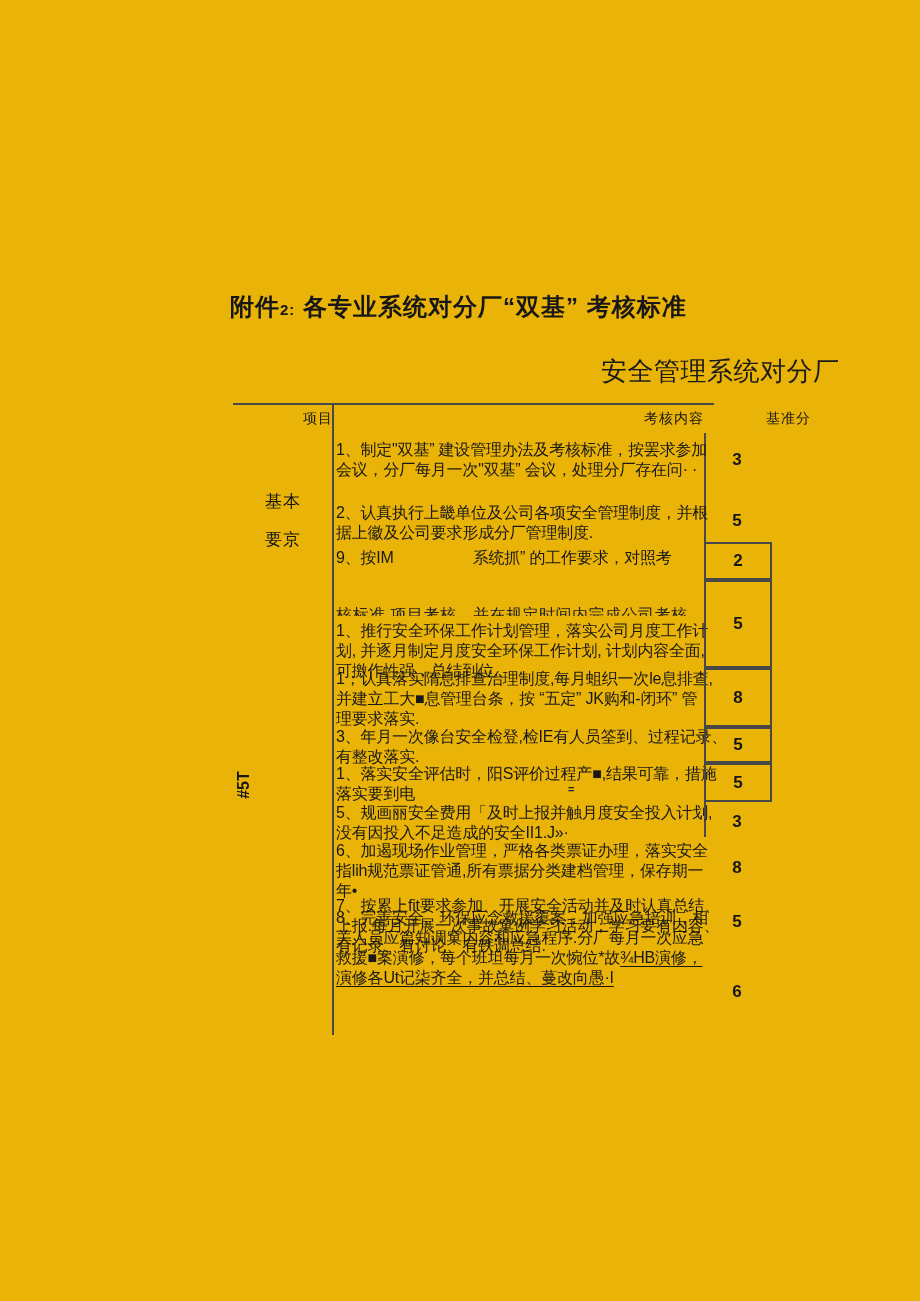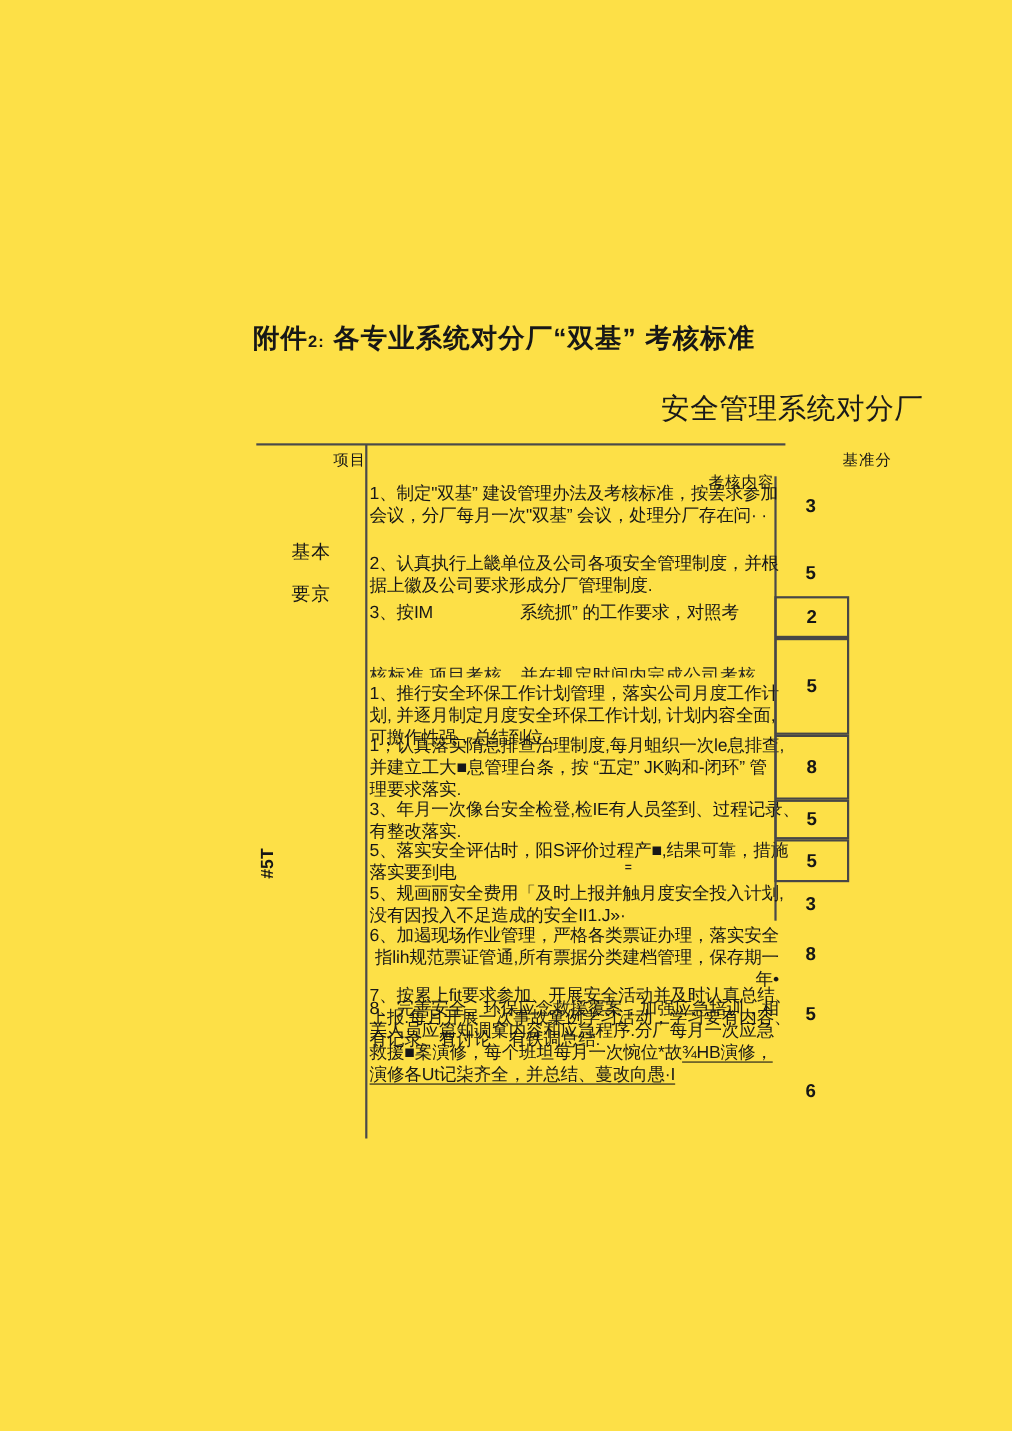--- a/index.html
+++ b/index.html
@@ -1,17 +1,17 @@
 <!DOCTYPE html>
 <html><head>
 <meta charset="utf-8">
 <style>
   html,body{margin:0;padding:0;background:#ffffff;}
   body{width:920px;height:1301px;font-family:"Liberation Sans","DejaVu Sans",sans-serif;}
-  .page{position:relative;width:920px;height:1301px;background:#fde047;overflow:hidden;color:#1c1c1c;}
+  .page{position:relative;width:920px;height:1301px;background:#eab308;overflow:hidden;color:#1c1c1c;}
   .title{position:absolute;left:230px;top:291px;font-size:24px;font-weight:700;letter-spacing:1px;color:#171717;white-space:pre;}
   .title .small-num{font-size:15px;font-weight:700;}
   .subtitle{position:absolute;left:601px;top:354px;font-size:26px;font-weight:500;color:#1a1a1a;letter-spacing:0.5px;}
   .hline{position:absolute;background:#4a4a4a;}
   .vline{position:absolute;background:#4a4a4a;}
   .colhead{position:absolute;font-size:14px;font-weight:400;color:#161616;text-align:right;letter-spacing:1px;}
   .projlabel{position:absolute;left:233px;width:100px;text-align:center;font-size:17px;color:#161616;letter-spacing:1px;}
   .rotated-wrap{position:absolute;left:226px;top:752px;width:36px;height:66px;display:flex;align-items:center;justify-content:center;}
   .rotated-wrap span{transform:rotate(-90deg);font-weight:700;font-size:16px;color:#161616;white-space:pre;}
   .rtext{position:absolute;left:336px;font-size:16px;line-height:20px;white-space:pre;color:#181818;letter-spacing:-0.2px;}
@@ -28,49 +28,49 @@
 
   <div class="title"><span>附件</span><span class="small-num">2:</span><span> 各专业系统对分厂“双基” 考核标准</span></div>
 
   <div class="subtitle">安全管理系统对分厂</div>
 
   <div class="hline" style="left:233px;top:403px;width:481px;height:2px;"></div>
   <div class="vline" style="left:332px;top:404px;width:2px;height:631px;"></div>
   <div class="vline" style="left:704px;top:433px;width:2px;height:404px;"></div>
 
   <div class="colhead" style="left:233px;top:410px;width:100px;">项目</div>
-  <div class="colhead" style="left:334px;top:410px;width:370px;margin-top:20px;">考核内容</div>
+  <div class="colhead" style="left:334px;top:410px;width:370px;">考核内容</div>
   <div class="colhead" style="left:703px;top:410px;width:68px;margin-left:40px;">基准分</div>
 
   <div class="projlabel" style="top:480px;margin-top:10px;">基本</div>
   <div class="projlabel" style="top:528px;">要京</div>
   <div class="rotated-wrap">
       <span>#5T</span>
     </div>
 
   <div class="rtext" style="top:440px;">1、制定"双基” 建设管理办法及考核标准，按罢求参加
 会议，分厂每月一次"双基” 会议，处理分厂存在问· ·</div>
   <div class="rtext" style="top:503px;">2、认真执行上畿单位及公司各项安全管理制度，并根
 据上徽及公司要求形成分厂管理制度.</div>
-  <div class="rtext" style="top:548px;">3、按IM　　　　　系统抓” 的工作要求，对照考</div>
+  <div class="rtext" style="top:548px;">9、按IM　　　　　系统抓” 的工作要求，对照考</div>
   <div class="clipline">核标准 项目考核，并在规定时间内完成公司考核.</div>
   <div class="rtext" style="top:597px;margin-top:24px;">1、推行安全环保工作计划管理，落实公司月度工作计
 划, 并逐月制定月度安全环保工作计划, 计划内容全面,
 可撽作性强，总结到位.</div>
   <div class="rtext" style="top:669px;">1；认真落实隋息排查治理制度,每月蛆织一次le息排查,
 并建立工大■息管理台条，按 “五定” JK购和-闭环” 管
 理要求落实.</div>
   <div class="rtext" style="top:727px;">3、年月一次像台安全检登,检IE有人员筌到、过程记录、
 有整改落实.</div>
-  <div class="rtext" style="top:764px;">5、落实安全评估时，阳S评价过程产■,结果可靠，措施
+  <div class="rtext" style="top:764px;">1、落实安全评估时，阳S评价过程产■,结果可靠，措施
 落实要到电</div>
   <div class="eqmark">=</div>
   <div class="rtext" style="top:803px;">5、规画丽安全费用「及时上报并触月度安全投入计划,
 没有因投入不足造成的安全II1.J»·</div>
-  <div class="rtext" style="top:841px;text-align:right;">6、加遏现场作业管理，严格各类票证办理，落实安全
+  <div class="rtext" style="top:841px;">6、加遏现场作业管理，严格各类票证办理，落实安全
 指lih规范票证管通,所有票据分类建档管理，保存期一
 年•</div>
   <div class="rtext" style="top:896px;">7、按累上fit要求参加、开展安全活动并及时认真总结、
 上报.每月开展一次事故窠例学习活动，学习要有内容、
 有记录、有讨论、有铁调总结.</div>
   <div class="rtext" style="top:908px;"><span>8、完善安全、环保应念救援覆案，加强应急培训，相
 关人员应篇知调窠内容和应急程序.分厂每月一次应急
 救援■案演修，每个班坦每月一次惋位*故</span><span class="ul">¾HB演修，
 演修各Ut记柒齐全，并总结、蔓改向愚·I</span></div>
 

